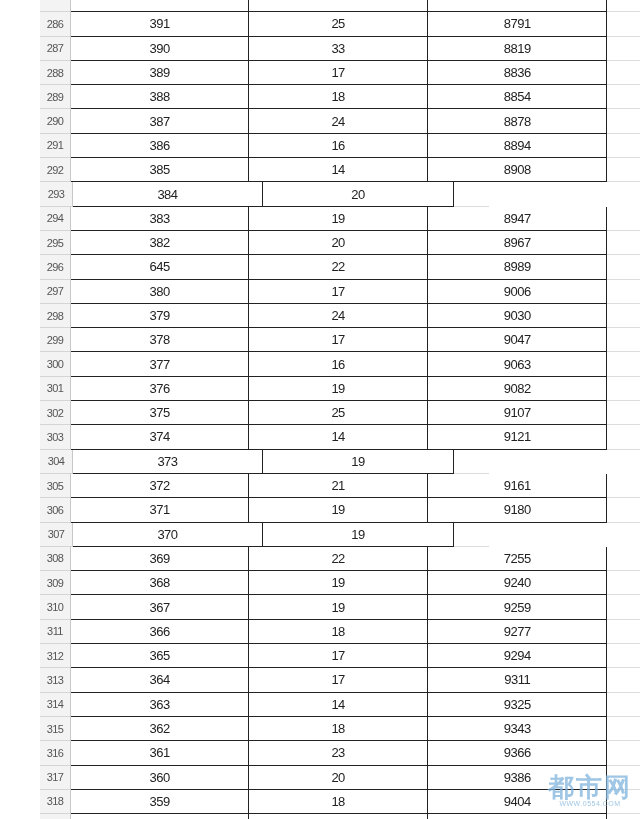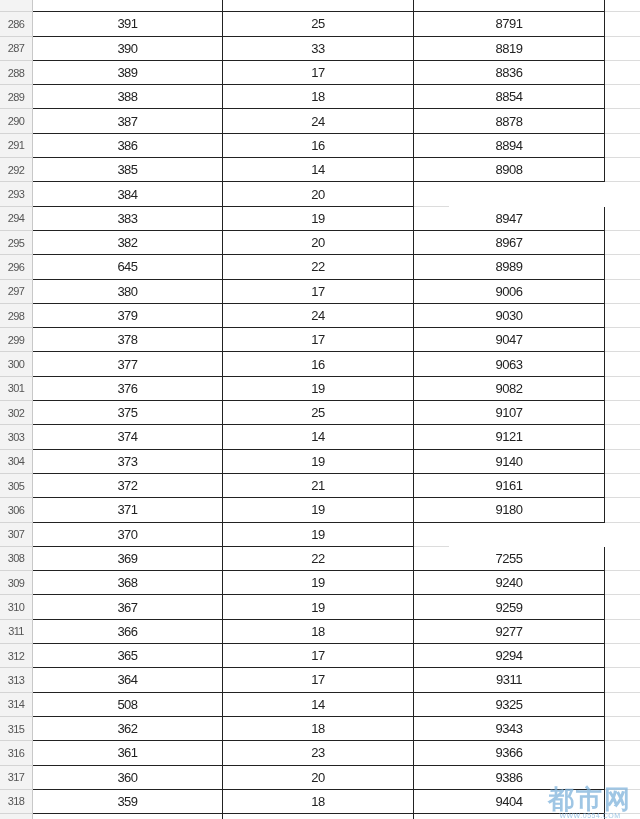--- a/index.html
+++ b/index.html
@@ -1,26 +1,26 @@
 <!DOCTYPE html>
 <html><head>
 <meta charset="utf-8">
 <style>
   html, body { margin:0; padding:0; background:#ffffff; }
   body { width:640px; height:819px; overflow:hidden; position:relative; font-family:"Liberation Sans", sans-serif; }
   .grid { position:absolute; left:0; top:-12px; width:640px; }
-  .row { display:flex; height:24.3px; box-sizing:border-box; }
+  .row { display:flex; height:24.3px; box-sizing:border-box;padding-left:40px; }
   .cell { box-sizing:border-box; display:flex; align-items:center; justify-content:center; font-size:13px; color:#222; letter-spacing:-0.5px; }
   .rh { width:33px; background:#f3f3f3; border-right:1px solid #c8c8c8; border-bottom:1px solid #d4d4d4; color:#555; font-size:11px; letter-spacing:-0.6px; }
   .c { border-bottom:1.3px solid #222; border-right:1.3px solid #222; }
   .ca { width:190px;text-align:right; }
   .cb { width:191px; }
   .cc { width:191px; }
   .ce { width:35px; border-bottom:1px solid #dcdcdc; }
-  .watermark { position:absolute; right:8px; bottom:0; text-align:center; color:#7fb3dc; opacity:0.75; }
+  .watermark { position:absolute; right:8px; bottom:12px; text-align:center; color:#7fb3dc; opacity:0.75; }
   .wm-main { font-size:26px; font-weight:bold; letter-spacing:2px; line-height:26px; }
   .wm-sub { font-size:7px; letter-spacing:0.5px; }
 </style>
 </head>
 <body>
 
 <div class="grid" id="grid">
     <div class="row">
       <div class="cell rh"></div>
       <div class="cell c ca"></div>
@@ -150,21 +150,20 @@
       <div class="cell rh">303</div>
       <div class="cell c ca">374</div>
       <div class="cell c cb">14</div>
       <div class="cell c cc">9121</div>
       <div class="cell ce"></div>
     </div>
     <div class="row">
       <div class="cell rh">304</div>
       <div class="cell c ca">373</div>
       <div class="cell c cb">19</div>
-      <div class="cell c cc">9140</div>
       <div class="cell ce"></div>
     </div>
     <div class="row">
       <div class="cell rh">305</div>
       <div class="cell c ca">372</div>
       <div class="cell c cb">21</div>
       <div class="cell c cc">9161</div>
       <div class="cell ce"></div>
     </div>
     <div class="row">
@@ -217,21 +216,21 @@
     </div>
     <div class="row">
       <div class="cell rh">313</div>
       <div class="cell c ca">364</div>
       <div class="cell c cb">17</div>
       <div class="cell c cc">9311</div>
       <div class="cell ce"></div>
     </div>
     <div class="row">
       <div class="cell rh">314</div>
-      <div class="cell c ca">508</div>
+      <div class="cell c ca">363</div>
       <div class="cell c cb">14</div>
       <div class="cell c cc">9325</div>
       <div class="cell ce"></div>
     </div>
     <div class="row">
       <div class="cell rh">315</div>
       <div class="cell c ca">362</div>
       <div class="cell c cb">18</div>
       <div class="cell c cc">9343</div>
       <div class="cell ce"></div>

